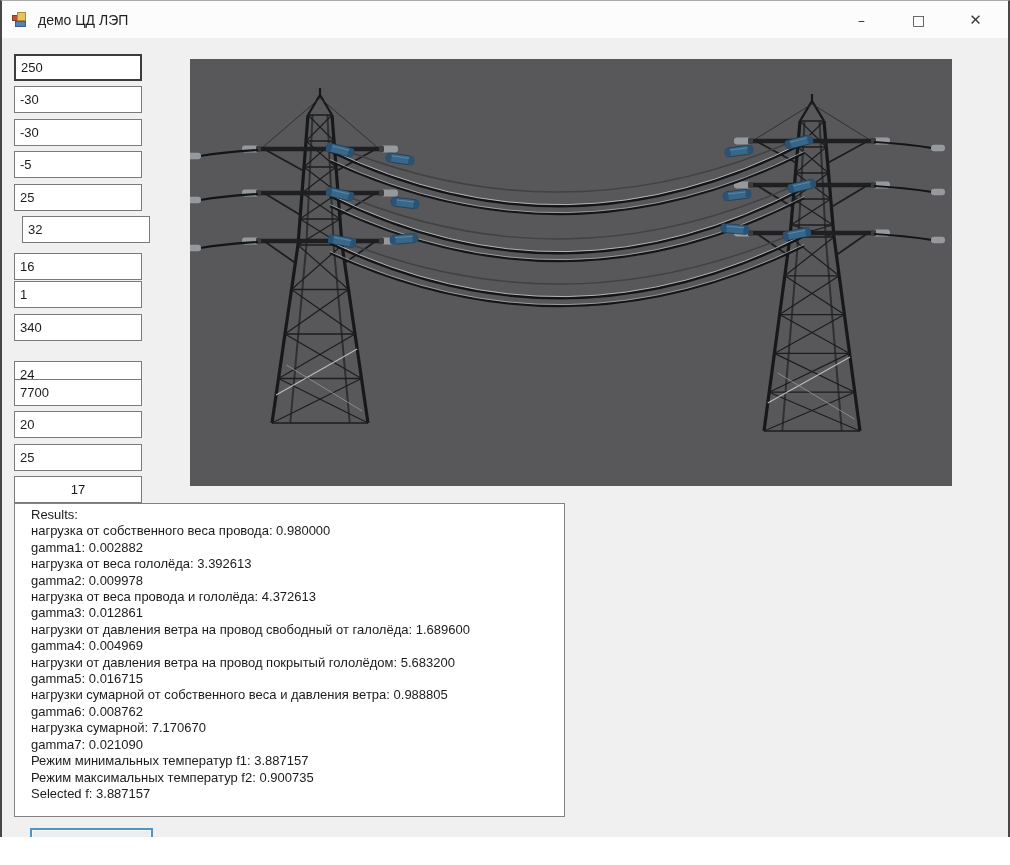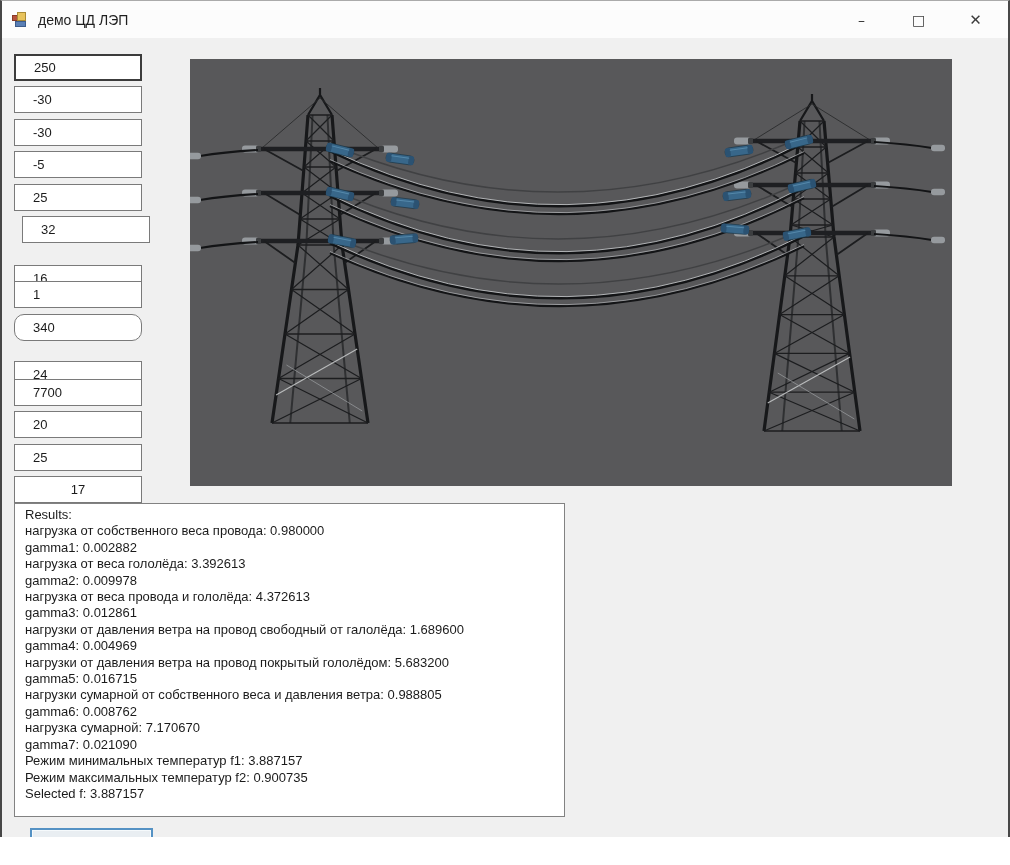--- a/index.html
+++ b/index.html
@@ -25,31 +25,31 @@
     width:57px;height:37px;border:none;background:transparent;
     font-family:"DejaVu Sans",sans-serif;font-size:14px;color:#3b3b3b;
     display:flex;align-items:center;justify-content:center;padding:0;cursor:default;
   }
   .win-btn.close{margin-right:4px;font-size:15px;}
   
   .param-input{
     position:absolute;left:12px;width:128px;height:27px;
     border:1px solid #7a7a7a;background:#ffffff;
     font-family:"Liberation Sans",sans-serif;font-size:13px;color:#1b1b1b;
-    padding:2px 18px;outline:none;
+    padding:2px 5px;outline:none;
   }
   .param-input.focused{border:2px solid #3c3c3c;}
   
   .render-panel{position:absolute;left:188px;top:58px;width:762px;height:427px;display:block;}
   
   .results-box{
     position:absolute;left:12px;top:502px;width:551px;height:314px;
     background:#ffffff;border:1px solid #828282;
     font-size:13px;line-height:16.4px;color:#1b1b1b;
-    padding:3px 10px;overflow:hidden;
+    padding:3px 16px;overflow:hidden;
   }
   .results-line{white-space:nowrap;}
   
   .calc-btn{
     position:absolute;left:28px;top:827px;width:123px;height:26px;
     border:2px solid #5592c4;background:#e9eef2;box-shadow:inset 0 0 0 1px #f6fafc;
     font-family:"Liberation Sans",sans-serif;font-size:13px;color:#1b1b1b;cursor:default;
   }
   
   .bottom-strip{position:absolute;left:0;right:0;top:853px;height:12px;background:#0d0d0d;}
@@ -72,23 +72,23 @@
       <button class="win-btn close">✕</button>
     </div>
   </div>
 
   <input class="param-input focused" style="top: 53px;" value="250">
   <input class="param-input" style="top: 85px;" value="-30">
   <input class="param-input" style="top: 118px;" value="-30">
   <input class="param-input" style="top: 150px;" value="-5">
   <input class="param-input" style="top: 183px;" value="25">
   <input class="param-input" style="top: 215px; margin-left: 8px;" value="32">
-  <input class="param-input" style="top: 264px;" value="16">
+  <input class="param-input" style="top: 252px;" value="16">
   <input class="param-input" style="top: 280px;" value="1">
-  <input class="param-input" style="top: 313px; border-radius: 10px;" value="340">
+  <input class="param-input" style="top: 313px;" value="340">
   <input class="param-input" style="top: 360px;" value="24">
   <input class="param-input" style="top: 378px;" value="7700">
   <input class="param-input" style="top: 410px;" value="20">
   <input class="param-input" style="top: 443px;" value="25">
   <input class="param-input" style="top: 475px; text-align: center;" value="17">
 
   <svg id="scene" class="render-panel" viewBox="0 0 762 427">
       <rect x="0" y="0" width="762" height="427" fill="#58585a"></rect>
       <path d="M122.56,56 L116.36,186 L100.24000000000001,364" stroke="#2f3032" stroke-width="2" fill="none" opacity="1" stroke-linecap="butt"></path>
       <path d="M137.44,56 L143.64,186 L159.76,364" stroke="#2f3032" stroke-width="2" fill="none" opacity="1" stroke-linecap="butt"></path>

